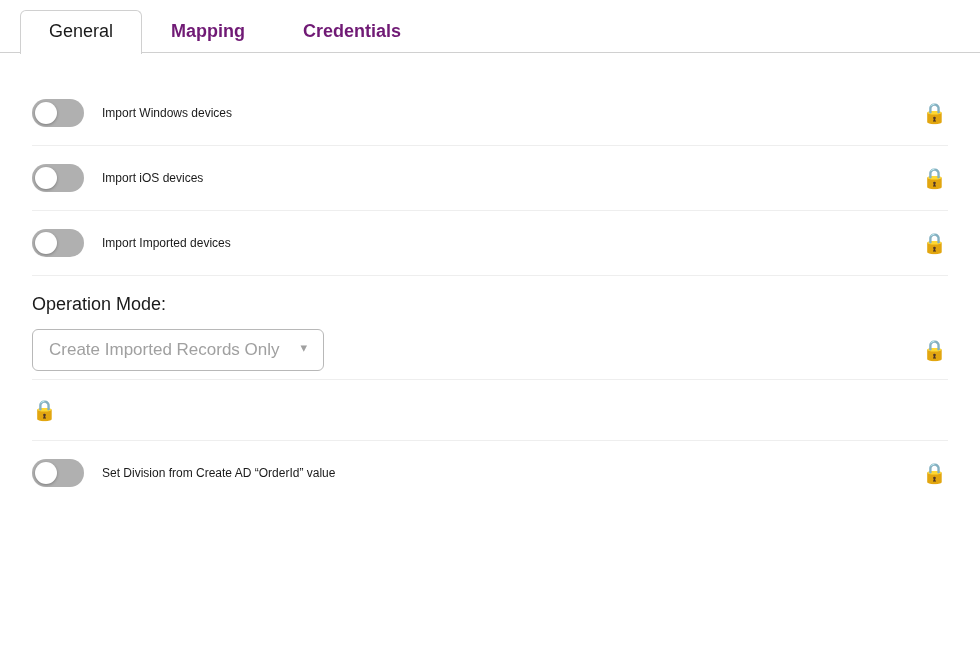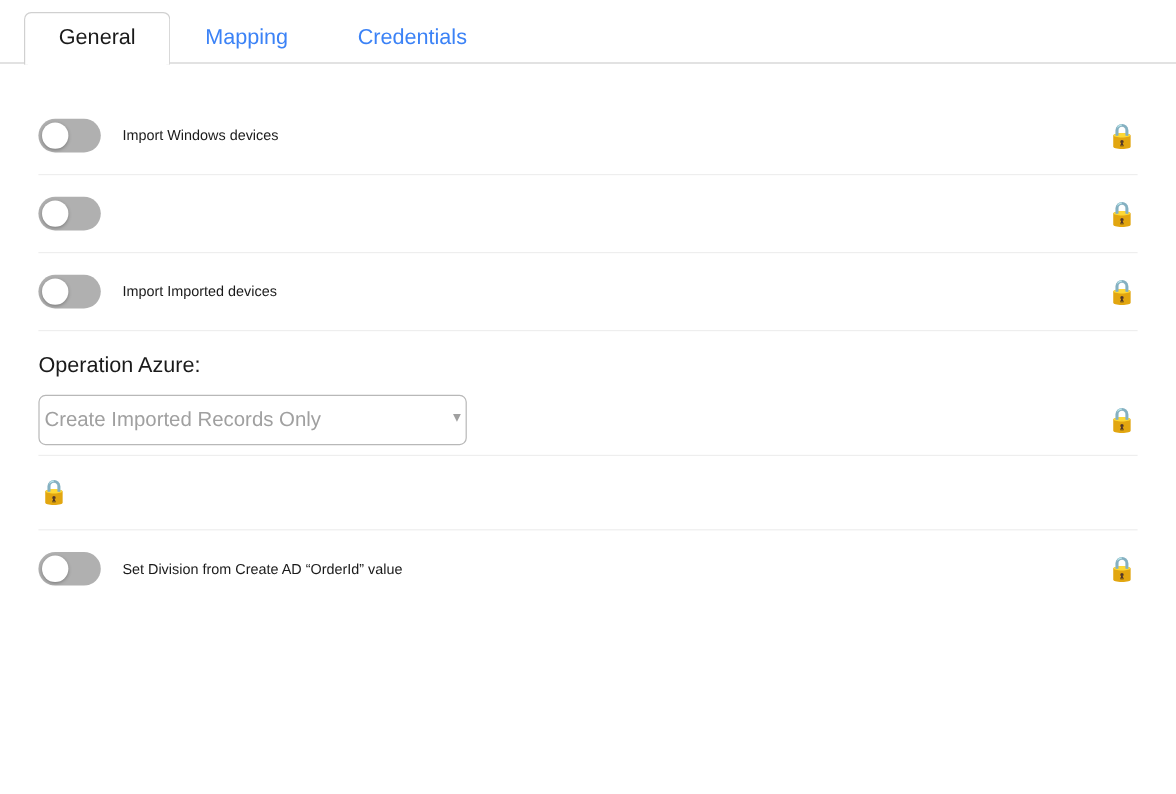--- a/index.html
+++ b/index.html
@@ -28,22 +28,22 @@
       display: flex;
       align-items: flex-end;
       border-bottom: 1.5px solid #d0d0d0;
       padding-left: 20px;
       padding-top: 8px;
     }
 
     .tab {
       padding: 10px 28px 12px 28px;
       font-size: 18px;
-      font-weight: 400;
-      color: #3b82f6;
+      font-weight: 700;
+      color: #701a75;
       cursor: pointer;
       border: 1.5px solid transparent;
       border-bottom: none;
       border-radius: 6px 6px 0 0;
       background: transparent;
       position: relative;
       bottom: -1.5px;
       user-select: none;
     }
 
@@ -142,22 +142,22 @@
       justify-content: space-between;
     }
 
     
     .dropdown {
       display: flex;
       align-items: flex-start;
       justify-content: space-between;
       border: 1.5px solid #b8b8b8;
       border-radius: 6px;
-      padding: 10px 4px;
-      width: 357px;
+      padding: 10px 16px;
+      width: 292px;
       background: #ffffff;
       cursor: pointer;
       font-size: 17px;
       color: #a0a0a0;
     }
 
     .dropdown-arrow {
       font-size: 13px;
       color: #a0a0a0;
       margin-left: 10px;
@@ -191,20 +191,21 @@
 
     <hr class="divider">
 
     <div class="setting-row">
       <div class="setting-left">
         <div class="toggle">
           <div class="toggle-track">
             <div class="toggle-thumb"></div>
           </div>
         </div>
+        <span class="setting-label">Import iOS devices</span>
       </div>
       <span class="lock-icon">🔒</span>
     </div>
 
     <hr class="divider">
 
     <div class="setting-row">
       <div class="setting-left">
         <div class="toggle">
           <div class="toggle-track">
@@ -212,21 +213,21 @@
           </div>
         </div>
         <span class="setting-label">Import Imported devices</span>
       </div>
       <span class="lock-icon">🔒</span>
     </div>
 
     <hr class="divider">
 
     <div class="operation-section">
-      <div class="operation-label">Operation Azure:</div>
+      <div class="operation-label">Operation Mode:</div>
       <div class="operation-row">
         <div class="dropdown">
           <span>Create Imported Records Only</span>
           <span class="dropdown-arrow">▾</span>
         </div>
         <span class="lock-icon">🔒</span>
       </div>
     </div>
 
     <hr class="divider">

